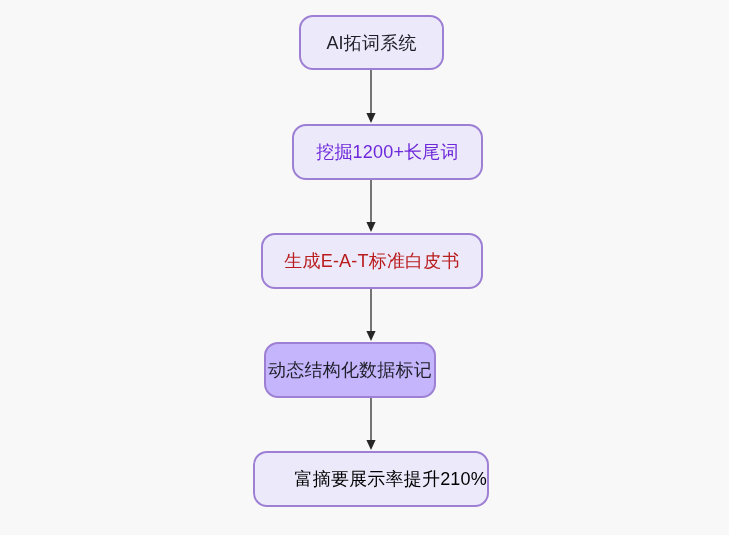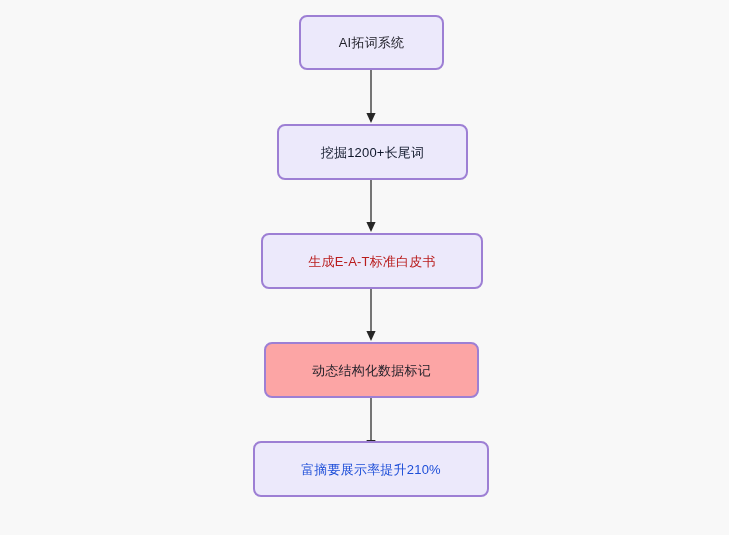--- a/index.html
+++ b/index.html
@@ -16,26 +16,26 @@
   #flowchart {
     position: relative;
     width: 729px;
     height: 535px;
   }
   .node {
     position: absolute;
     box-sizing: border-box;
     background: #ece9fb;
     border: 2px solid #9d7fd4;
-    border-radius: 8px;
+    border-radius: 14px;
     display: flex;
     align-items: center;
     justify-content: center;
     color: #1f1f28;
-    font-size: 13px;
+    font-size: 18px;
     line-height: 1;
     letter-spacing: 0.2px;
     white-space: nowrap;
   }
   .node-label {
     display: block;
   }
   .connector {
     position: absolute;
     width: 12px;
@@ -55,21 +55,21 @@
     <span class="node-label">AI拓词系统</span>
   </div>
 
   <div class="connector" id="conn-c1" style="left: 365px; top: 70px; height: 54px;">
     <svg width="12" height="54" viewBox="0 0 12 54" xmlns="http://www.w3.org/2000/svg">
       <line x1="6" y1="0" x2="6" y2="45" stroke="#757575" stroke-width="2"></line>
       <polygon points="6,53 1.4,43 10.6,43" fill="#262626"></polygon>
     </svg>
   </div>
 
-  <div class="node" id="node-n2" style="left: 277px; top: 124px; width: 191px; height: 56px; background: rgb(236, 233, 251); border-color: rgb(157, 127, 212); color: #0f172a;">
+  <div class="node" id="node-n2" style="left: 292px; top: 124px; width: 191px; height: 56px; background: rgb(236, 233, 251); border-color: rgb(157, 127, 212); color: #6d28d9;">
     <span class="node-label">挖掘1200+长尾词</span>
   </div>
 
   <div class="connector" id="conn-c2" style="left: 365px; top: 180px; height: 53px;">
     <svg width="12" height="53" viewBox="0 0 12 53" xmlns="http://www.w3.org/2000/svg">
       <line x1="6" y1="0" x2="6" y2="44" stroke="#757575" stroke-width="2"></line>
       <polygon points="6,52 1.4,42 10.6,42" fill="#262626"></polygon>
     </svg>
   </div>
 
@@ -77,28 +77,28 @@
     <span class="node-label">生成E-A-T标准白皮书</span>
   </div>
 
   <div class="connector" id="conn-c3" style="left: 365px; top: 289px; height: 53px;">
     <svg width="12" height="53" viewBox="0 0 12 53" xmlns="http://www.w3.org/2000/svg">
       <line x1="6" y1="0" x2="6" y2="44" stroke="#757575" stroke-width="2"></line>
       <polygon points="6,52 1.4,42 10.6,42" fill="#262626"></polygon>
     </svg>
   </div>
 
-  <div class="node" id="node-n4" style="left: 264px; top: 342px; width: 215px; height: 56px; background: #fca5a5; border-color: rgb(157, 127, 212); color: rgb(31, 31, 40);">
+  <div class="node" id="node-n4" style="left: 264px; top: 342px; width: 172px; height: 56px; background: #c4b5fd; border-color: rgb(157, 127, 212); color: rgb(31, 31, 40);">
     <span class="node-label">动态结构化数据标记</span>
   </div>
 
   <div class="connector" id="conn-c4" style="left: 365px; top: 398px; height: 53px;">
     <svg width="12" height="53" viewBox="0 0 12 53" xmlns="http://www.w3.org/2000/svg">
       <line x1="6" y1="0" x2="6" y2="44" stroke="#757575" stroke-width="2"></line>
       <polygon points="6,52 1.4,42 10.6,42" fill="#262626"></polygon>
     </svg>
   </div>
 
-  <div class="node" id="node-n5" style="left: 253px; top: 441px; width: 236px; height: 56px; background: rgb(236, 233, 251); border-color: rgb(157, 127, 212); color: #1d4ed8;">
+  <div class="node" id="node-n5" style="left: 253px; top: 451px; width: 236px; height: 56px; background: rgb(236, 233, 251); border-color: rgb(157, 127, 212); color: #000000; justify-content: flex-end;">
     <span class="node-label">富摘要展示率提升210%</span>
   </div>
 
 </div>
 
 </body></html>

